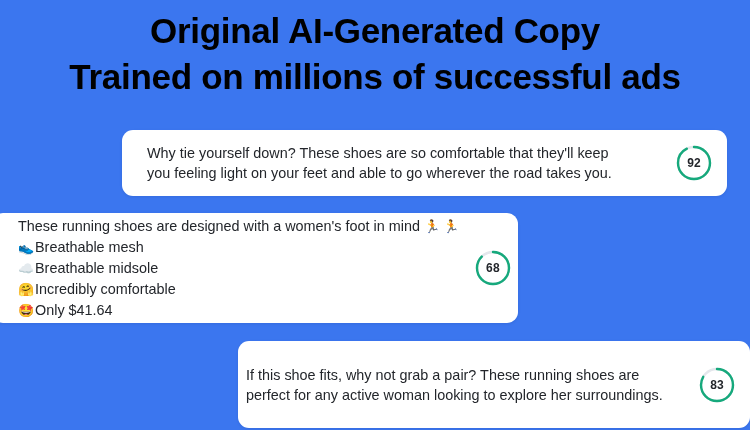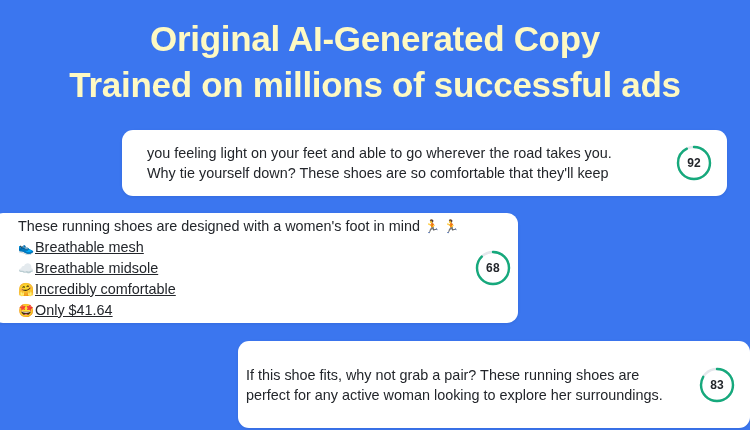--- a/index.html
+++ b/index.html
@@ -18,24 +18,24 @@
   #stage {
     position: absolute;
     inset: 0;
     background: #3b76ef;
   }
 
   
   .headline {
     position: absolute;
     left: 0;
-    top: 16px;
+    top: 8px;
     width: 750px;
     text-align: center;
-    color: #fef9c3;
+    color: #000000;
     font-weight: bold;
     font-size: 35px;
     line-height: 46px;
     letter-spacing: -0.3px;
   }
   .headline .hl-line {
     display: block;
     white-space: nowrap;
   }
 
@@ -57,21 +57,20 @@
     line-height: 20px;
   }
   .card-text .line {
     display: block;
     white-space: nowrap;
   }
 
   .bullet-line {
     display: block;
     white-space: nowrap;
-    text-decoration: underline;
   }
   .bullet-emoji {
     display: inline-block;
     width: 17px;
     font-size: 13px;
     line-height: 20px;
   }
 
   .emoji-inline {
     font-size: 13px;
@@ -136,22 +135,22 @@
 
 <div id="stage">
 
   <div class="headline">
     <span class="hl-line">Original AI-Generated Copy</span>
     <span class="hl-line">Trained on millions of successful ads</span>
   </div>
 
   <div class="card" id="card-1">
     <div class="card-text">
+      <span class="line">Why tie yourself down? These shoes are so comfortable that they'll keep</span>
       <span class="line">you feeling light on your feet and able to go wherever the road takes you.</span>
-      <span class="line">Why tie yourself down? These shoes are so comfortable that they'll keep</span>
     </div>
     <div class="score">
       <svg viewBox="0 0 38 38">
         <circle cx="19" cy="19" r="16" fill="none" stroke="#e4e7ec" stroke-width="2.4"></circle>
         <circle class="ring-progress" cx="19" cy="19" r="16" fill="none" stroke="#16a97c" stroke-width="2.4" stroke-linecap="round" stroke-dasharray="100.53" stroke-dashoffset="8.04"></circle>
       </svg>
       <span class="score-value">92</span>
     </div>
   </div>
 

